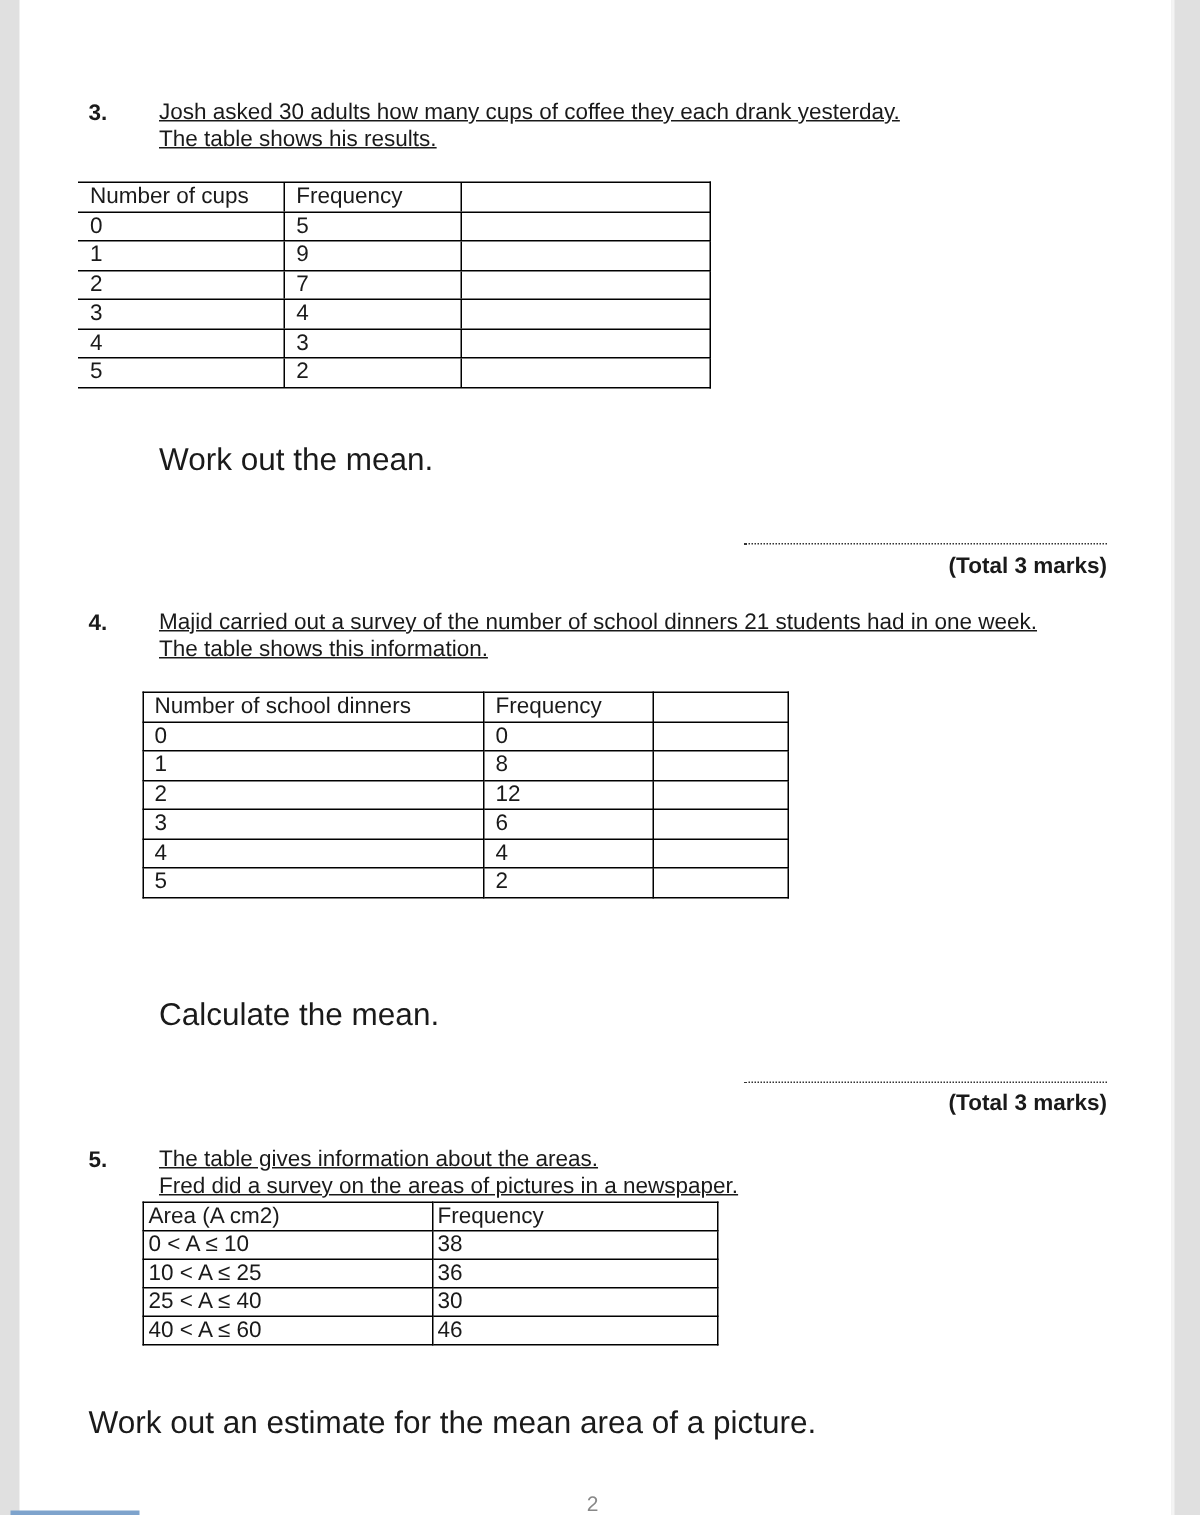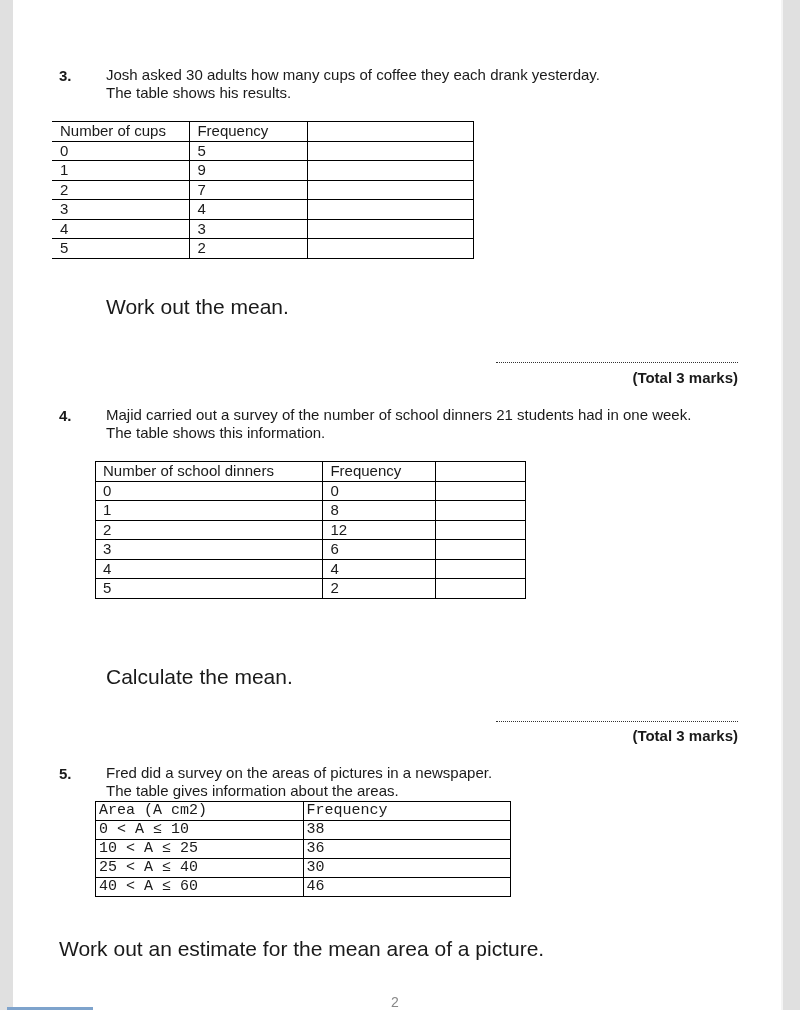--- a/index.html
+++ b/index.html
@@ -11,21 +11,21 @@
   }
   .page {
     position: absolute; left: 13px; top: 0; width: 768px; height: 1010px;
     background: #ffffff;
   }
   .right-edge {
     position: absolute; left: 781px; top: 0; width: 2px; height: 1010px; background: #f4f4f4;
   }
   .abs { position: absolute; }
   .qnum { font-weight: bold; font-size: 15px; }
-  .qtext { font-size: 15px; line-height: 18px; white-space: nowrap; }
+  .qtext { font-size: 15px; line-height: 18px; white-space: nowrap; text-decoration: underline; }
   .prompt { font-size: 21px; white-space: nowrap; }
   .marks { font-weight: bold; font-size: 15px; text-align: right; white-space: nowrap; }
   .answer-line {
     border-bottom: 1.5px dotted #333; height: 0;
   }
   table { border-collapse: collapse; font-size: 15px; }
   td { padding: 0 0 0 7px; height: 18.5px; line-height: 18px; vertical-align: middle; white-space: nowrap; }
   
   .t1 td { border-top: 1px solid #000; border-bottom: 1px solid #000; }
   .t1 td + td { border-left: 1px solid #000; }
@@ -150,24 +150,24 @@
   </tbody>
     </table>
   <div class="abs prompt" style="left:106px; top:665px;">Calculate the mean.</div>
   <div class="abs answer-line" style="left:496px; top:721px; width:242px;"></div>
   <div class="abs marks" style="left:500px; top:727px; width:238px;">(Total 3 marks)</div>
 </div>
 
 <div>
   <div class="abs qnum" style="left:59px; top:765px;">5.</div>
   <div class="abs qtext" style="left:106px; top:764px;">
+    <div>The table gives information about the areas.</div>
     <div>Fred did a survey on the areas of pictures in a newspaper.</div>
-    <div>The table gives information about the areas.</div>
   </div>
-  <table class="abs t3" style="left:95px; top:801px; width:416px;font-family:Liberation Mono, monospace;">
+  <table class="abs t3" style="left:95px; top:801px; width:384px;">
     <colgroup>
         <col style="width:208px">
         <col style="width:208px">
       </colgroup>
     <tbody>
         <tr>
       <td class="hdr">Area (A cm2)</td>
       <td class="hdr">Frequency</td>
     </tr>
     <tr>

